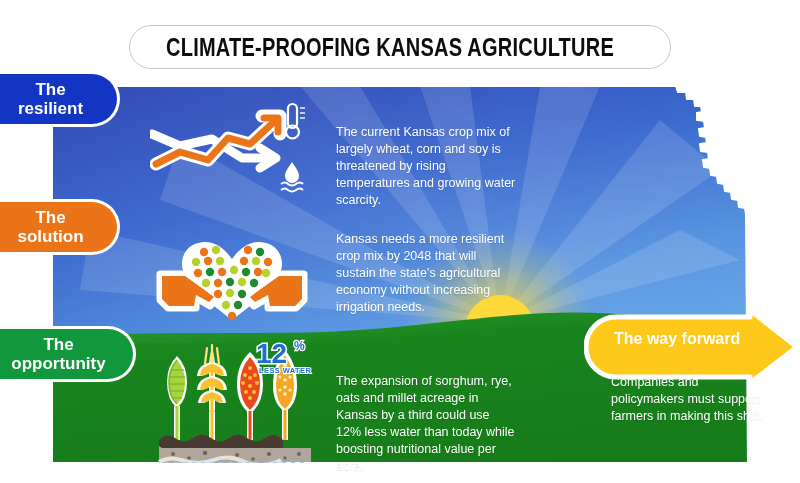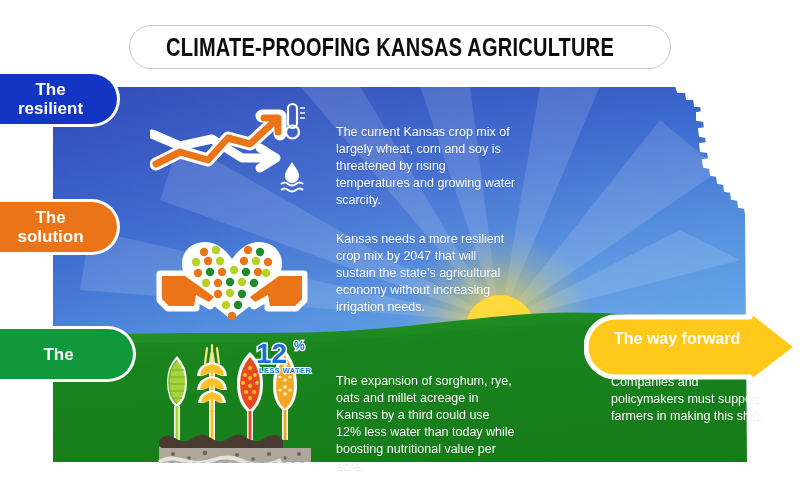--- a/index.html
+++ b/index.html
@@ -237,25 +237,26 @@
           <circle cx="78" cy="65" r="4.2" fill="#b7d02a"></circle>
         <circle cx="90" cy="66" r="4.2" fill="#1f8a2e"></circle>
         <circle cx="74" cy="77" r="4.2" fill="#b7d02a"></circle>
           <circle cx="86" cy="77" r="4.2" fill="#1f8a2e"></circle>
         <circle cx="80" cy="88" r="4.2" fill="#ec7418"></circle>
       </g>
     </g>
   </svg>
 </div>
 
-<p class="body-text" id="txt-solution">Kansas needs a more resilient crop mix by 2047 that will sustain the state's agricultural economy without increasing irrigation needs.</p>
+<p class="body-text" id="txt-solution">Kansas needs a more resilient crop mix by 2048 that will sustain the state's agricultural economy without increasing irrigation needs.</p>
 
 <div class="pill" id="pill-opportunity">
   <div>
     <div>The</div>
+    <div>opportunity</div>
   </div>
 </div>
 
 <div class="icon-group" id="icon-opportunity">
   <svg width="160" height="131" viewBox="0 0 160 131" xmlns="http://www.w3.org/2000/svg">
     <g>
 
       <g>
         <path d="M22,24 q-10,10 -10,26 q0,18 10,26 q10,-8 10,-26 q0,-16 -10,-26 Z" fill="#ffffff"></path>
         <path d="M22,28 q-8,9 -8,22 q0,15 8,22 q8,-7 8,-22 q0,-13 -8,-22 Z" fill="#a6d43a"></path>

